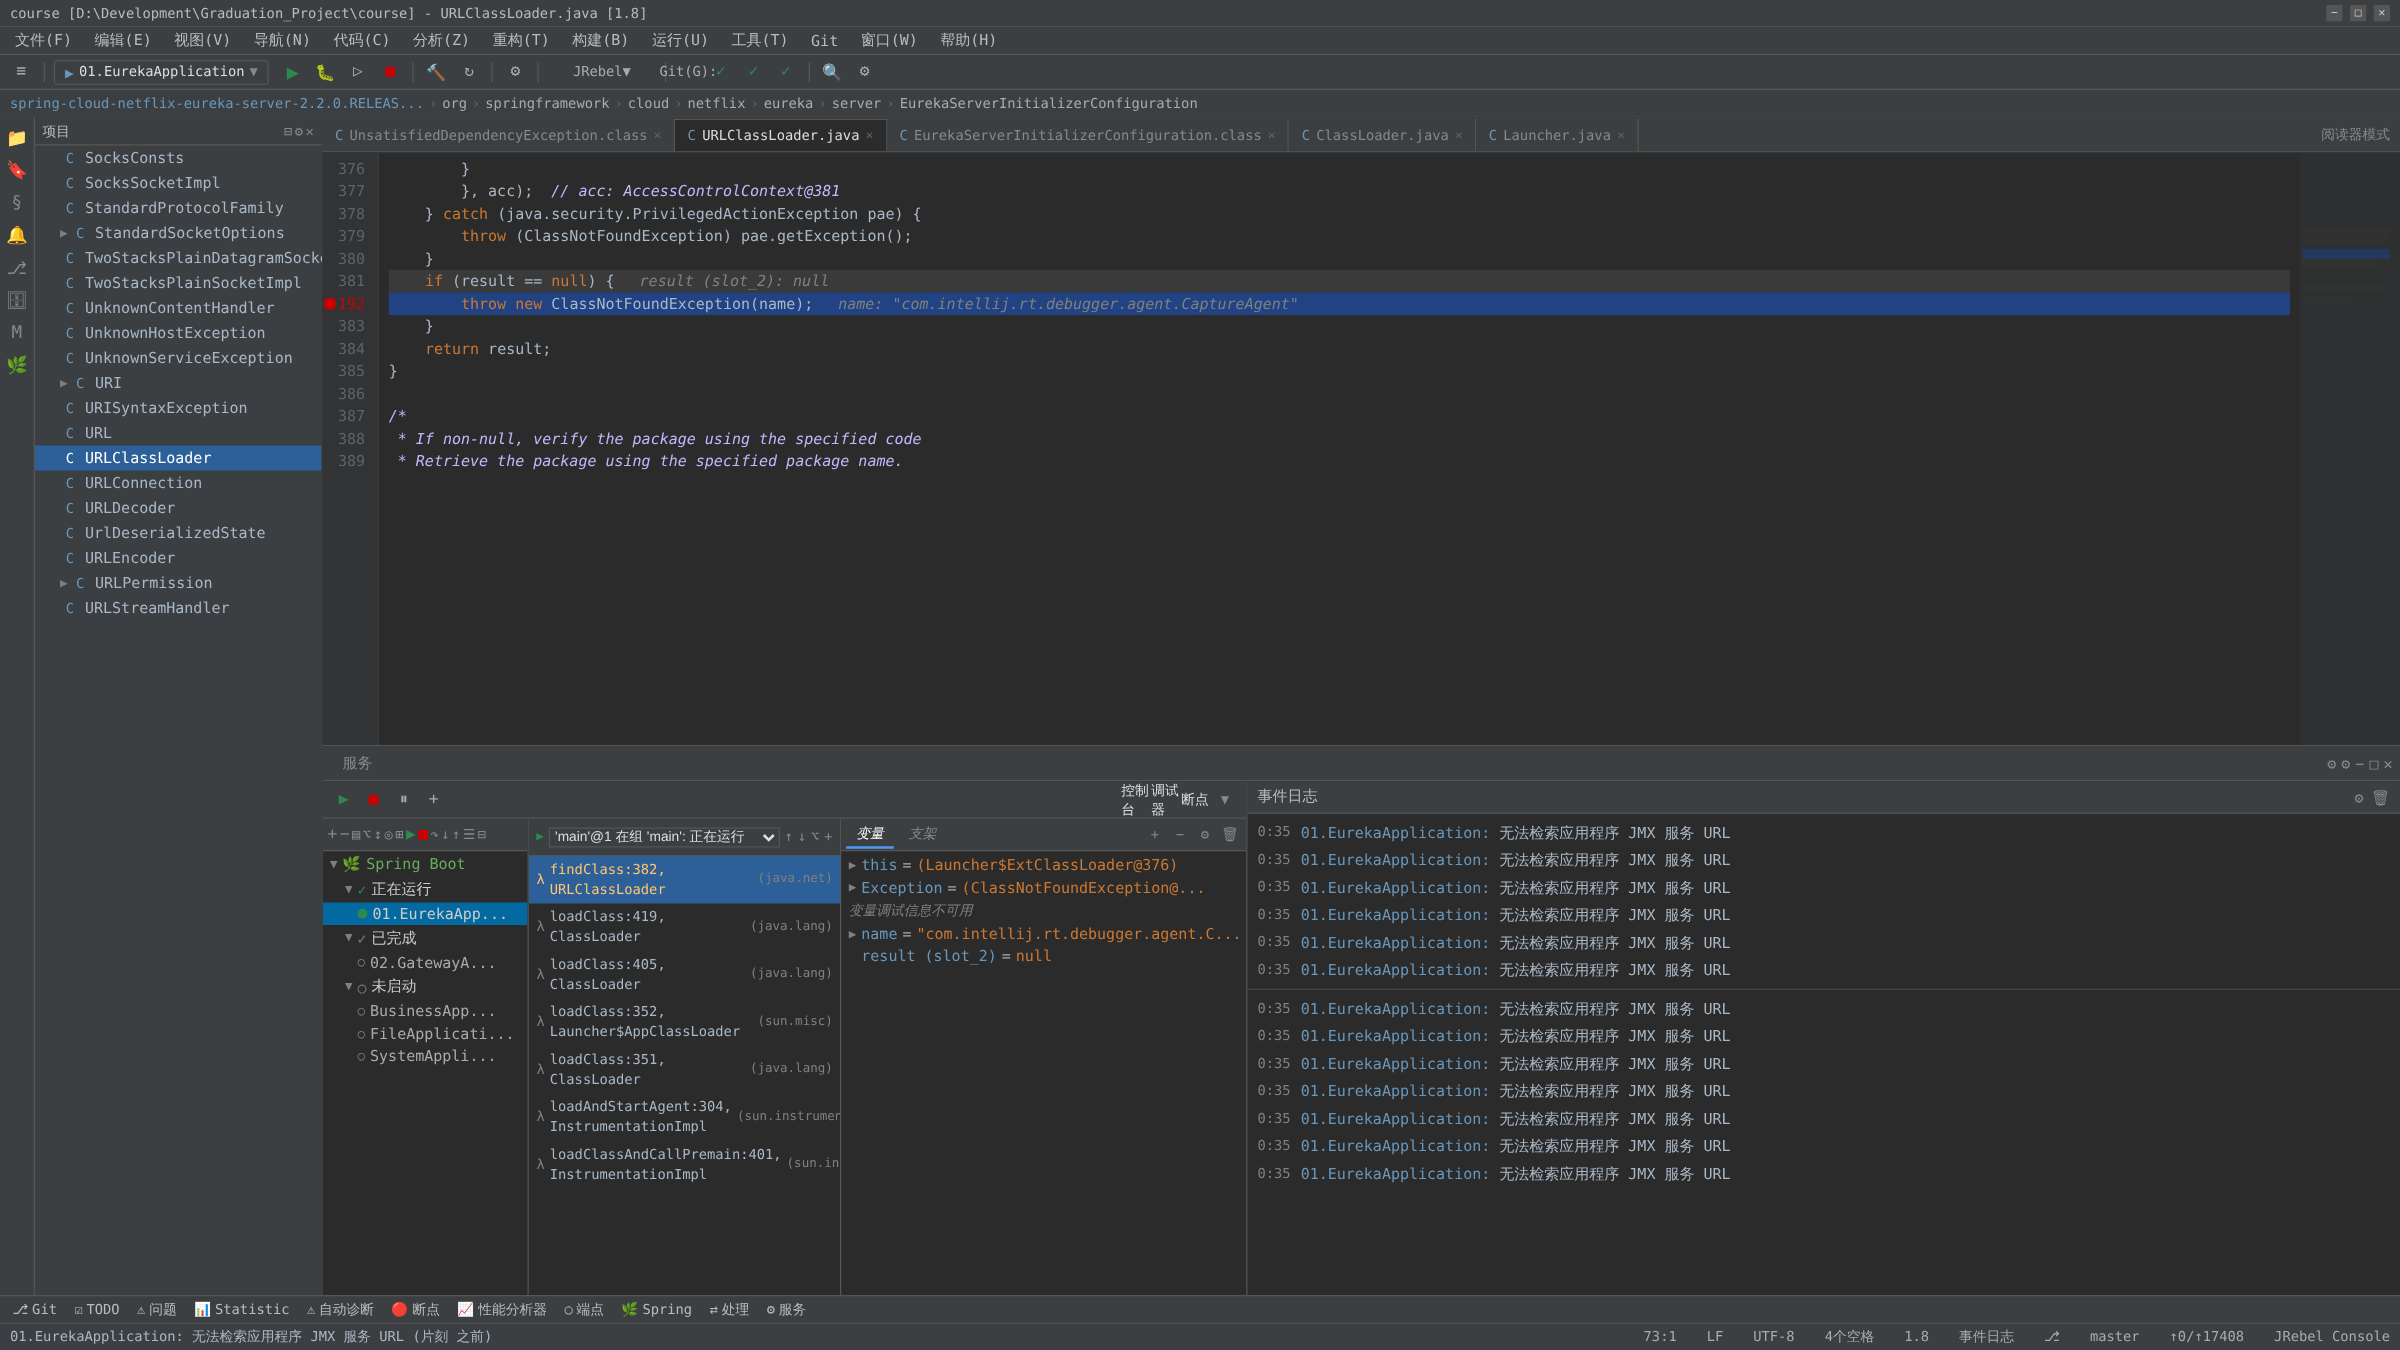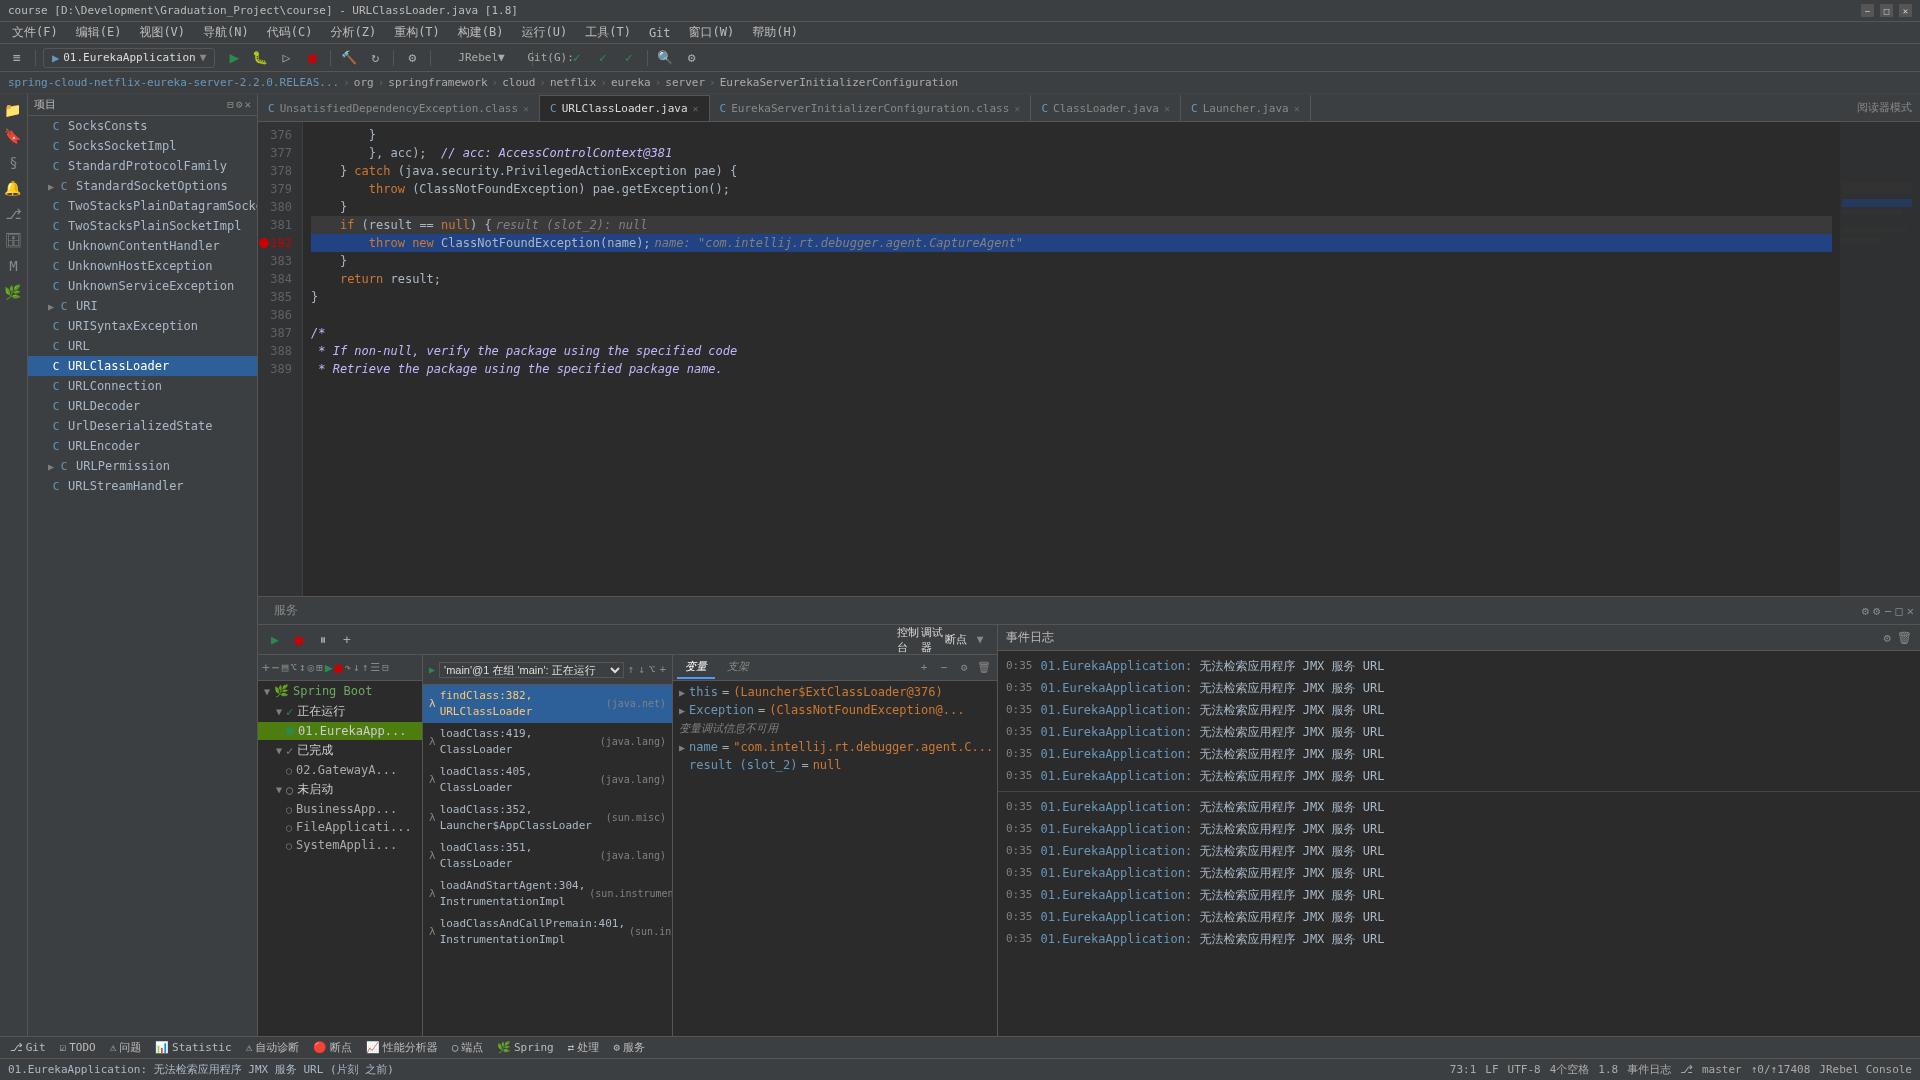--- a/index.html
+++ b/index.html
@@ -251,21 +251,21 @@
     }
     .code-line.exec-line {
       background: #214283;
     }
     .kw { color: #cc7832; }
     .cm { color: #c4b5fd; font-style: italic; }
     .cls { color: #a9b7c6; }
     .tooltip-inline {
       color: #808080;
       font-style: italic;
-      margin-left: 4px;
+      margin-left: 20px;
     }
 
     
     #minimap {
       width: 80px;
       background: #313335;
       overflow: hidden;
       flex-shrink: 0;
       opacity: 0.7;
     }
@@ -435,21 +435,21 @@
       background: #3c3f41;
       display: flex;
       align-items: center;
       padding: 0 8px;
       border-top: 1px solid #555;
       font-size: 11px;
       color: #aaa;
       gap: 8px;
     }
     #status-bar .status-left { display: flex; gap: 8px; align-items: center; }
-    #status-bar .status-right { margin-left: auto; display: flex; gap: 9px; align-items: center; }
+    #status-bar .status-right { margin-left: auto; display: flex; gap: 24px; align-items: center; }
 
     
     #bottom-toolbar {
       height: 22px;
       background: #3c3f41;
       display: flex;
       align-items: center;
       padding: 0 4px;
       border-top: 1px solid #555;
       gap: 2px;
@@ -884,21 +884,21 @@
                   <span style="color:#808080; font-size:10px">▼</span>
                   <span>🌿</span>
                   <span>Spring Boot</span>
                 </div>
 
                 <div style="padding:2px 6px 2px 18px; display:flex; align-items:center; gap:4px; cursor:pointer; font-size:12px;">
                   <span style="color:#808080; font-size:10px">▼</span>
                   <span style="color:#2d8a4e">✓</span>
                   <span style="color:#ccc">正在运行</span>
                 </div>
-                <div style="padding:2px 6px 2px 28px; display:flex; align-items:center; gap:4px; cursor:pointer; font-size:12px; background:#4d7c0f">
+                <div style="padding:2px 6px 2px 28px; display:flex; align-items:center; gap:4px; cursor:pointer; font-size:12px; background:#0369a1">
                   <span style="width:8px;height:8px;background:#2d8a4e;border-radius:50%;display:inline-block;"></span>
                   <span style="color:#ccc">01.EurekaApp...</span>
                 </div>
 
                 <div style="padding:2px 6px 2px 18px; display:flex; align-items:center; gap:4px; cursor:pointer; font-size:12px;">
                   <span style="color:#808080; font-size:10px">▼</span>
                   <span style="color:#808080">✓</span>
                   <span style="color:#ccc">已完成</span>
                 </div>
                 <div style="padding:2px 6px 2px 28px; display:flex; align-items:center; gap:4px; cursor:pointer; font-size:12px;">

